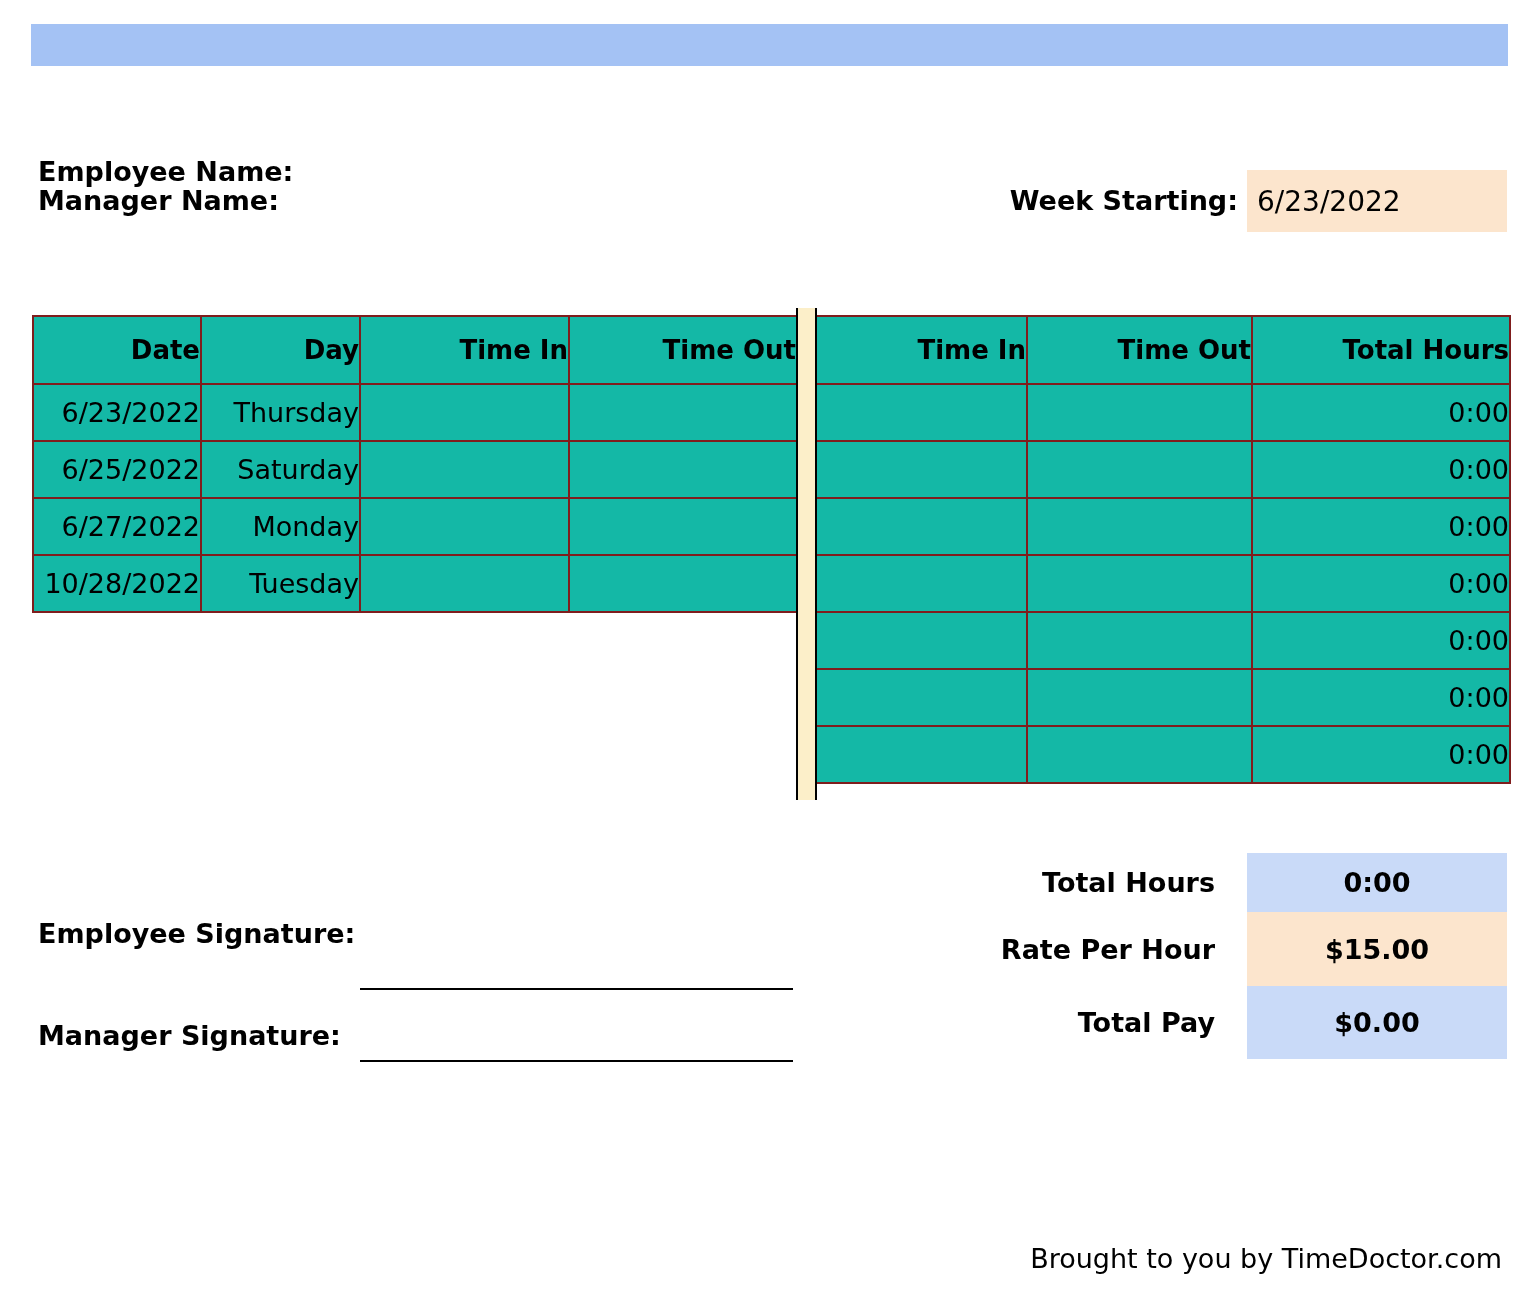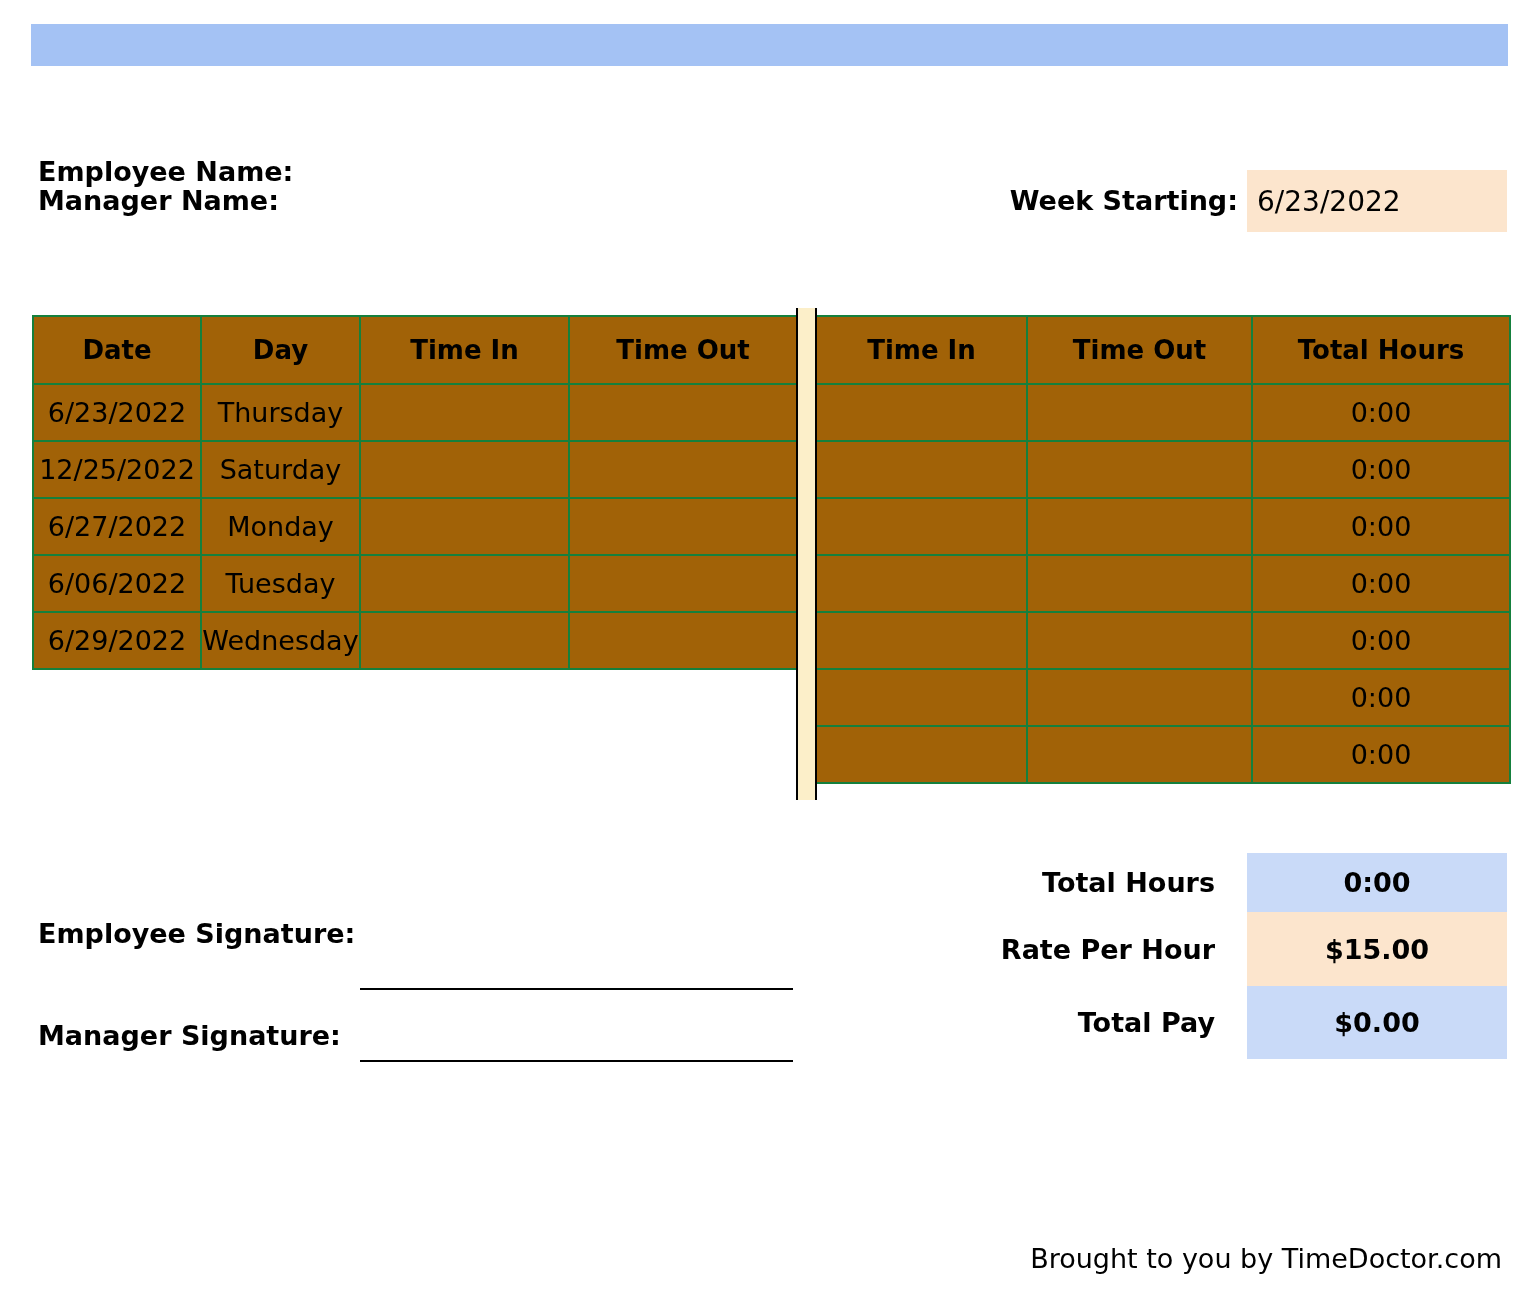--- a/index.html
+++ b/index.html
@@ -35,24 +35,24 @@
     padding-left: 10px;
     font-size: 28px;
   }
 
   .grid-wrap {
     position: absolute; left: 32px; top: 315px;
     display: flex; align-items: flex-start;
   }
   table { border-collapse: collapse; table-layout: fixed; }
   th, td {
-    border: 2px solid #15803d;
-    text-align: center; vertical-align: middle;
+    border: 2px solid #7f1d1d;
+    text-align: right; vertical-align: middle;
     overflow: hidden; white-space: nowrap;
-    background: #a16207;
+    background: #14b8a6;
   }
   th { height: 68px; font-size: 26px; font-weight: bold; }
   td { height: 57px; font-size: 27px; font-weight: normal; }
   .tbl-left  th:last-child,  .tbl-left  td:last-child  { border-right: none; }
   .tbl-right th:first-child, .tbl-right td:first-child { border-left: none; }
   .gap-strip {
     width: 21px; height: 492px; margin-top: -7px;
     background: var(--cream, #FCEFC9);
     border-left: 2px solid #000; border-right: 2px solid #000;
   }
@@ -117,40 +117,34 @@
       <th>Time In</th>
       <th>Time Out</th>
     </tr>
     <tr>
       <td>6/23/2022</td>
       <td>Thursday</td>
       <td></td>
       <td></td>
     </tr>
     <tr>
-      <td>12/25/2022</td>
+      <td>6/25/2022</td>
       <td>Saturday</td>
       <td></td>
       <td></td>
     </tr>
     <tr>
       <td>6/27/2022</td>
       <td>Monday</td>
       <td></td>
       <td></td>
     </tr>
     <tr>
-      <td>6/06/2022</td>
+      <td>10/28/2022</td>
       <td>Tuesday</td>
-      <td></td>
-      <td></td>
-    </tr>
-    <tr>
-      <td>6/29/2022</td>
-      <td>Wednesday</td>
       <td></td>
       <td></td>
     </tr>
   </tbody>
     </table>
 
   <div class="gap-strip"></div>
 
   <table class="tbl-right">
     <colgroup>

